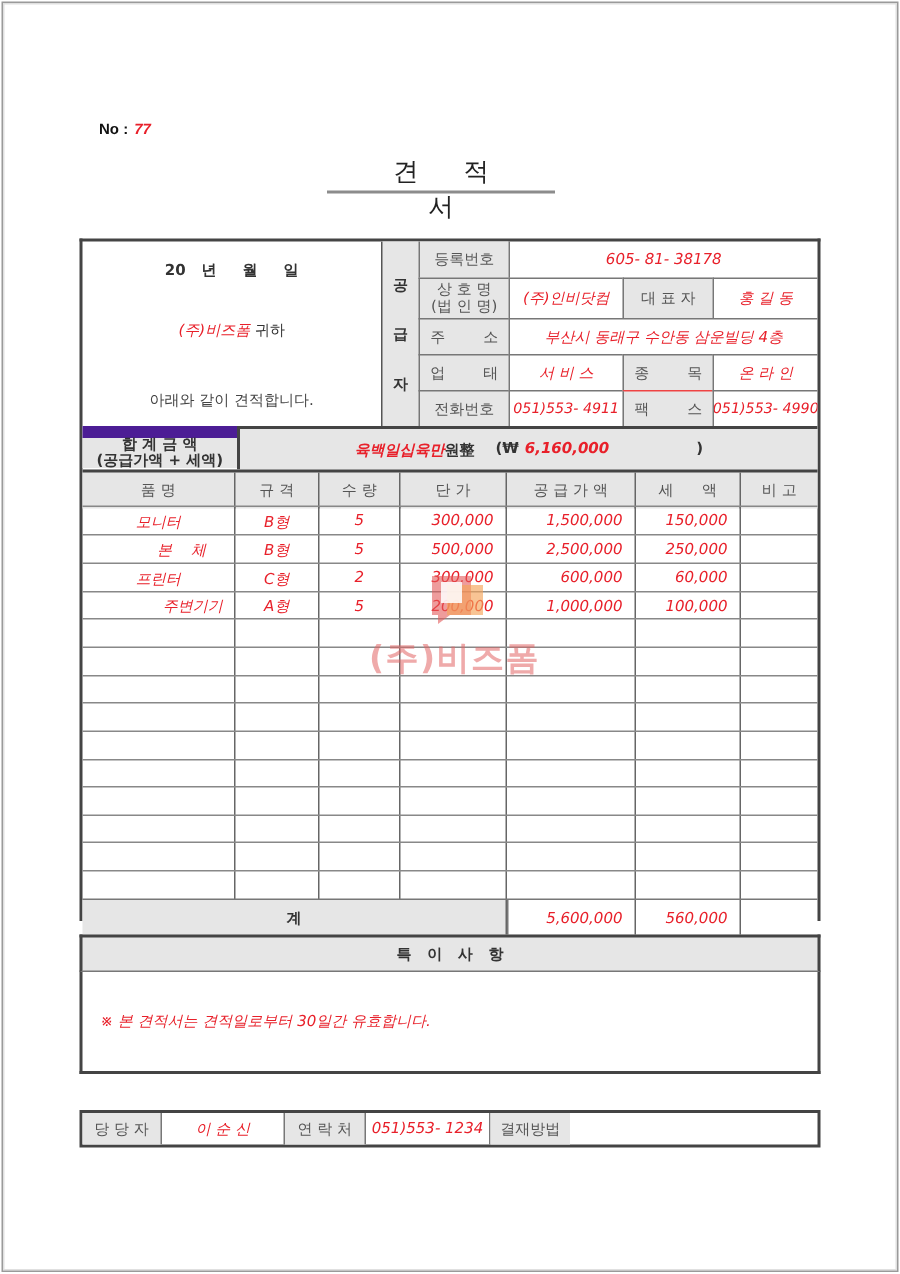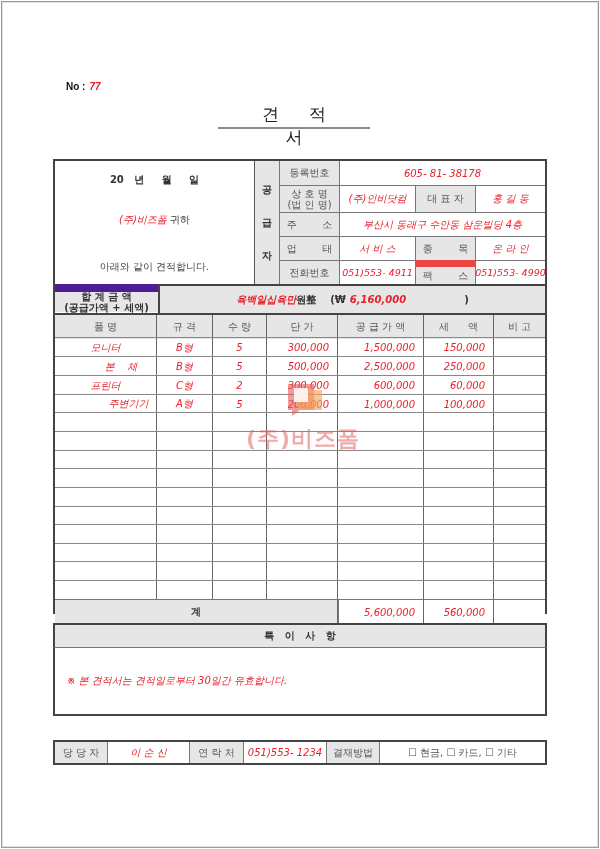--- a/index.html
+++ b/index.html
@@ -72,21 +72,21 @@
 
 <div class="abs cell red" style="left:339px; top:161px; width:206px; height:24px; border-left:1px solid #777;">605- 81- 38178</div>
 <div class="abs cell red" style="left:339px; top:185px; width:76px; height:27px; border-left:1px solid #777; border-top:1px solid #777;">(주)인비닷컴</div>
 <div class="abs gray cell" style="left:415px; top:185px; width:60px; height:27px; border-left:1px solid #777; border-top:1px solid #777; color:#555;">대 표 자</div>
 <div class="abs cell red" style="left:475px; top:185px; width:70px; height:27px; border-left:1px solid #777; border-top:1px solid #777;">홍 길 동</div>
 <div class="abs cell red" style="left:339px; top:212px; width:206px; height:24px; border-left:1px solid #777; border-top:1px solid #777;">부산시 동래구 수안동 삼운빌딩 4층</div>
 <div class="abs cell red" style="left:339px; top:236px; width:76px; height:24px; border-left:1px solid #777; border-top:1px solid #777;">서 비 스</div>
 <div class="abs gray cell" style="left:415px; top:236px; width:60px; height:24px; border-left:1px solid #777; border-top:1px solid #777; color:#555; white-space:pre;">종        목</div>
 <div class="abs cell red" style="left:475px; top:236px; width:70px; height:24px; border-left:1px solid #777; border-top:1px solid #777;">온 라 인</div>
 <div class="abs cell red" style="left:339px; top:260px; width:76px; height:24px; border-left:1px solid #777; border-top:1px solid #777; font-size:9.5px;">051)553- 4911</div>
-<div class="abs gray cell" style="left:415px; top:260px; width:60px; height:24px; border-left:1px solid #777; border-top:7px solid #ef4444; color:#555; white-space:pre;">팩        스</div>
+<div class="abs gray cell" style="left:415px; top:260px; width:60px; height:24px; border-left:1px solid #777; border-top:1px solid #ef4444; color:#555; white-space:pre;">팩        스</div>
 <div class="abs cell red" style="left:475px; top:260px; width:70px; height:24px; border-left:1px solid #777; border-top:1px solid #777; font-size:9.5px; overflow:hidden; white-space:nowrap;">051)553- 4990</div>
 
 <div class="abs gray cell" style="left:55px; top:284px; width:103px; height:28px; border-top:8px solid #4c1d95; flex-direction:column; line-height:11px; font-weight:bold; color:#333;">
   <span>합 계 금 액</span>
   <span>(공급가액 + 세액)</span>
 </div>
 <div class="abs gray cell" style="left:158px; top:284px; width:387px; height:29px; border-top:2px solid #444; border-left:2px solid #444; font-weight:bold;">
   <span class="red">육백일십육만</span>
     <span>원整</span>
   <span style="margin-left:14px;">(₩</span>
@@ -244,21 +244,20 @@
 <div class="abs" style="left:53px; top:648px; width:494px; height:68px; border:2px solid #444; border-top:none;">
   <div class="red" style="position:absolute; left:12px; top:26px; font-size:10px;">※ 본 견적서는 견적일로부터 30일간 유효합니다.</div>
 </div>
 
 <div class="foot-row">
   <div class="f gray" style="width:53px; color:#555;">당 당 자</div>
   <div class="f red" style="width:82px;">이 순 신</div>
   <div class="f gray" style="width:54px; color:#555;">연 락 처</div>
   <div class="f red" style="width:83px;text-align:right;">051)553- 1234</div>
   <div class="f gray" style="width:53px; color:#555;">결재방법</div>
-  <div class="f" style="flex:1; color:#555;">☐ 현금, ☐ 카드, ☐ 기타</div>
 </div>
 
 <div class="watermark">
   <svg class="wm-logo" viewBox="0 0 36 32" width="36" height="32">
     <rect x="0" y="0" width="26" height="26" fill="rgba(226,90,90,0.6)"></rect>
     <rect x="10" y="6" width="24" height="20" fill="rgba(245,165,90,0.65)"></rect>
     <rect x="6" y="4" width="14" height="14" fill="#ffffff" opacity="0.85"></rect>
     <polygon points="4,26 12,26 4,32" fill="rgba(226,90,90,0.6)"></polygon>
   </svg>
   <div class="wm-text">(주)비즈폼</div>

